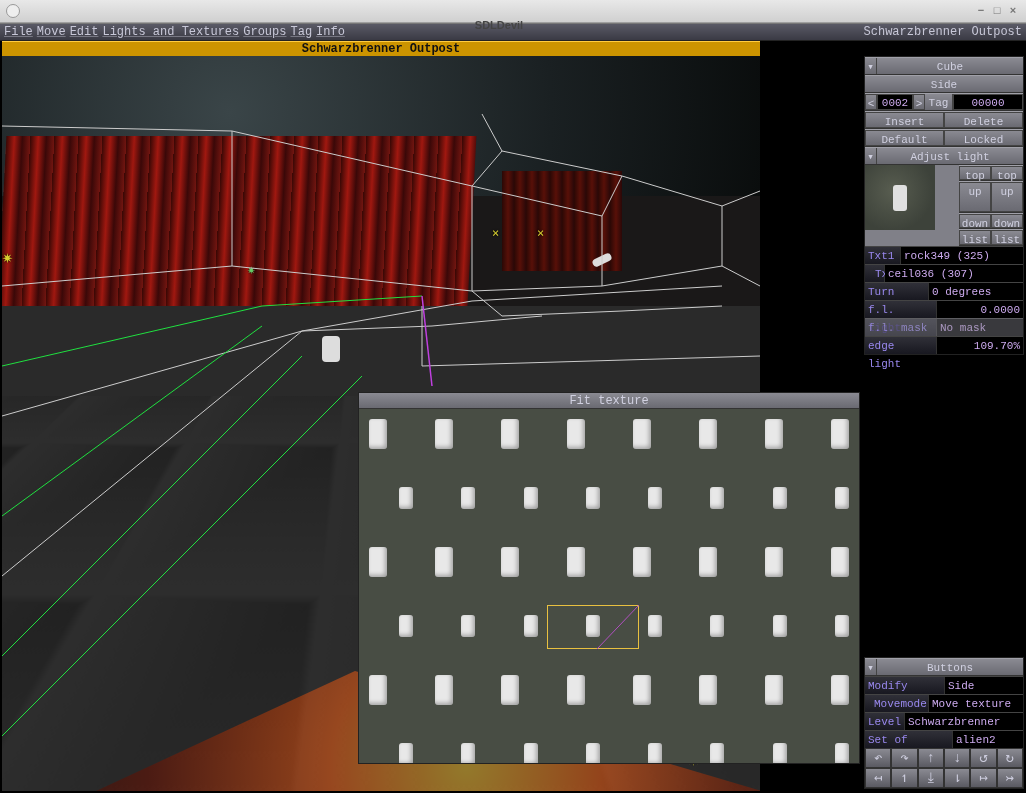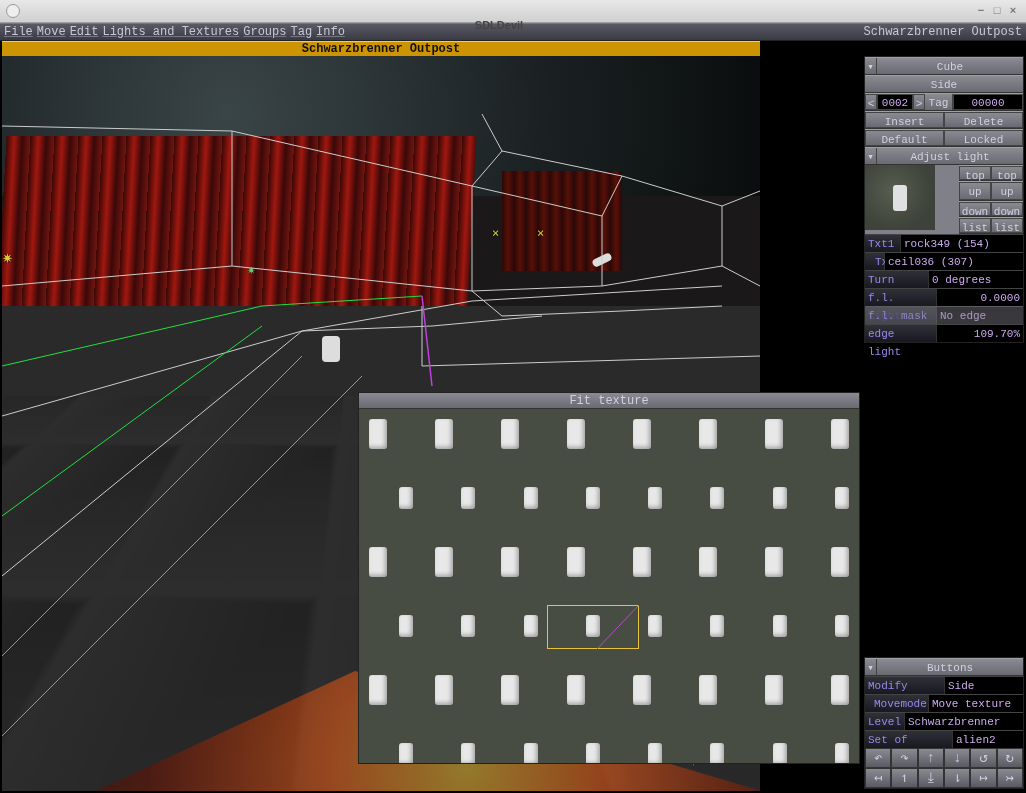--- a/index.html
+++ b/index.html
@@ -165,53 +165,53 @@
     </div>
   <div style="display:flex;gap:24px;">
     <div class="tex-preview">
         <div class="tex-preview-dot"></div>
       </div>
     <div style="flex:1;">
       <div class="prow" style="height:16px;">
           <div class="pbtn">top</div>
           <div class="pbtn">top</div>
         </div>
-      <div class="prow" style="height:20px;">
+      <div class="prow" style="height:32px;">
           <div class="pbtn">up</div>
           <div class="pbtn">up</div>
         </div>
       <div class="prow" style="height:16px;">
           <div class="pbtn">down</div>
           <div class="pbtn">down</div>
         </div>
       <div class="prow" style="height:17px;">
           <div class="pbtn">list</div>
           <div class="pbtn">list</div>
         </div>
     </div>
   </div>
   <div class="field-row">
       <div class="field-label" style="width:36px;">Txt1</div>
-      <div class="field-val">rock349 (154)</div>
+      <div class="field-val">rock349 (325)</div>
     </div>
   <div class="field-row">
       <div class="field-label" style="width:20px;padding-left:10px;">Txt2</div>
       <div class="field-val">ceil036 (307)</div>
     </div>
   <div class="field-row">
       <div class="field-label" style="width:64px;">Turn txt2</div>
       <div class="field-val">0 degrees</div>
     </div>
   <div class="field-row">
       <div class="field-label">f.l. light</div>
       <div class="field-val" style="text-align:right;">0.0000</div>
     </div>
   <div class="field-row" style="opacity:0.55;">
       <div class="field-label">f.l. mask</div>
-      <div class="field-val">No edge</div>
+      <div class="field-val">No mask</div>
     </div>
   <div class="field-row">
       <div class="field-label">edge light</div>
       <div class="field-val" style="text-align:right;">109.70%</div>
     </div>
 </div>
 
 <div class="panel panel2">
   <div class="prow">
       <div class="pcell narrow">▾</div>

